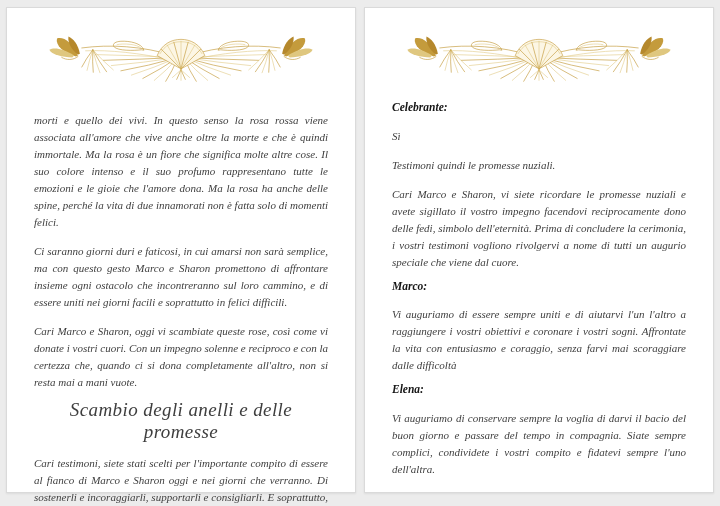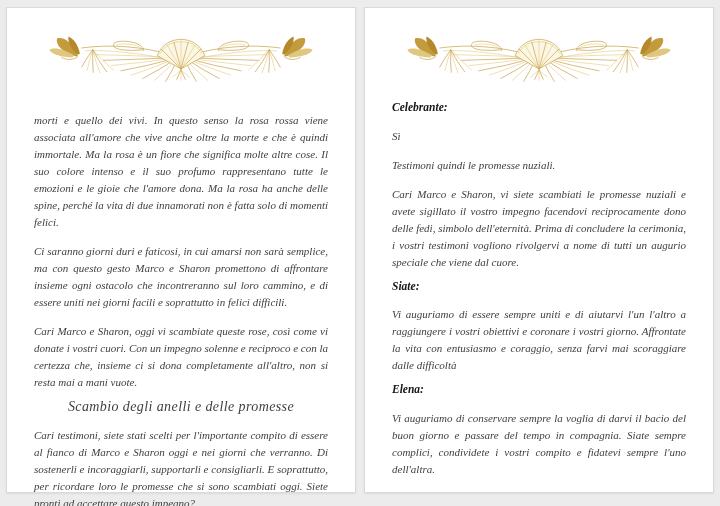--- a/index.html
+++ b/index.html
@@ -39,21 +39,21 @@
     font-style: italic;
     font-weight: bold;
     font-size: 11.5px;
     line-height: 15.5px;
     color: var(--label, #161616);
     margin: 0 0 8px 0;
   }
   h2.script-heading {
     font-style: italic;
     font-weight: normal;
-    font-size: 14px;
+    font-size: 19px;
     letter-spacing: 0.4px;
     text-align: center;
     color: var(--text, #3e3e3e);
     margin: 4px 0 9px 0;
   }
   svg .s1 { fill: none; stroke: var(--gold, #c49b3c); stroke-width: 1.4; stroke-linecap: round; }
   svg .s2 { fill: none; stroke: var(--gold_light, #dfc77f); stroke-width: 1.2; stroke-linecap: round; }
   svg .f1 { fill: var(--gold, #c49b3c); stroke: none; }
   svg .f2 { fill: var(--gold_light, #dfc77f); stroke: none; }
   svg .f3 { fill: var(--gold_dark, #b5882c); stroke: none; }
@@ -117,33 +117,33 @@
   </defs>
 </svg>
 
 <div class="page page-left">
   <svg class="ornament" viewBox="0 0 640 130">
     <use href="#ornament"></use>
   </svg>
   <div class="content">
     <p class="body">morti e quello dei vivi. In questo senso la rosa rossa viene associata all'amore che vive anche oltre la morte e che è quindi immortale. Ma la rosa è un fiore che significa molte altre cose. Il suo colore intenso e il suo profumo rappresentano tutte le emozioni e le gioie che l'amore dona. Ma la rosa ha anche delle spine, perché la vita di due innamorati non è fatta solo di momenti felici.</p>
     <p class="body">Ci saranno giorni duri e faticosi, in cui amarsi non sarà semplice, ma con questo gesto Marco e Sharon promettono di affrontare insieme ogni ostacolo che incontreranno sul loro cammino, e di essere uniti nei giorni facili e soprattutto in felici difficili.</p>
-    <p class="body">Cari Marco e Sharon, oggi vi scambiate queste rose, così come vi donate i vostri cuori. Con un impegno solenne e reciproco e con la certezza che, insieme ci si dona completamente all'altro, non si resta mai a mani vuote.</p>
+    <p class="body">Cari Marco e Sharon, oggi vi scambiate queste rose, così come vi donate i vostri cuori. Con un impegno solenne e reciproco e con la certezza che, quando ci si dona completamente all'altro, non si resta mai a mani vuote.</p>
     <h2 class="script-heading">Scambio degli anelli e delle promesse</h2>
     <p class="body">Cari testimoni, siete stati scelti per l'importante compito di essere al fianco di Marco e Sharon oggi e nei giorni che verranno. Di sostenerli e incoraggiarli, supportarli e consigliarli. E soprattutto, per ricordare loro le promesse che si sono scambiati oggi. Siete pronti ad accettare questo impegno?</p>
   </div>
 </div>
 
 <div class="page page-right">
   <svg class="ornament" viewBox="0 0 640 130">
     <use href="#ornament"></use>
   </svg>
   <div class="content">
     <p class="speaker">Celebrante:</p>
     <p class="body">Sì</p>
     <p class="body">Testimoni quindi le promesse nuziali.</p>
-    <p class="body">Cari Marco e Sharon, vi siete scambiati le promesse nuziali e avete sigillato il vostro impegno facendovi reciprocamente dono delle fedi, simbolo dell'eternità. Prima di concludere la cerimonia, i vostri testimoni vogliono rivolgervi a nome di tutti un augurio speciale che viene dal cuore.</p>
-    <p class="speaker">Siate:</p>
-    <p class="body">Vi auguriamo di essere sempre uniti e di aiutarvi l'un l'altro a raggiungere i vostri obiettivi e coronare i vostri giorno. Affrontate la vita con entusiasmo e coraggio, senza farvi mai scoraggiare dalle difficoltà</p>
+    <p class="body">Cari Marco e Sharon, vi siete ricordare le promesse nuziali e avete sigillato il vostro impegno facendovi reciprocamente dono delle fedi, simbolo dell'eternità. Prima di concludere la cerimonia, i vostri testimoni vogliono rivolgervi a nome di tutti un augurio speciale che viene dal cuore.</p>
+    <p class="speaker">Marco:</p>
+    <p class="body">Vi auguriamo di essere sempre uniti e di aiutarvi l'un l'altro a raggiungere i vostri obiettivi e coronare i vostri sogni. Affrontate la vita con entusiasmo e coraggio, senza farvi mai scoraggiare dalle difficoltà</p>
     <p class="speaker">Elena:</p>
     <p class="body">Vi auguriamo di conservare sempre la voglia di darvi il bacio del buon giorno e passare del tempo in compagnia. Siate sempre complici, condividete i vostri compito e fidatevi sempre l'uno dell'altra.</p>
   </div>
 </div>
 
 </body></html>

